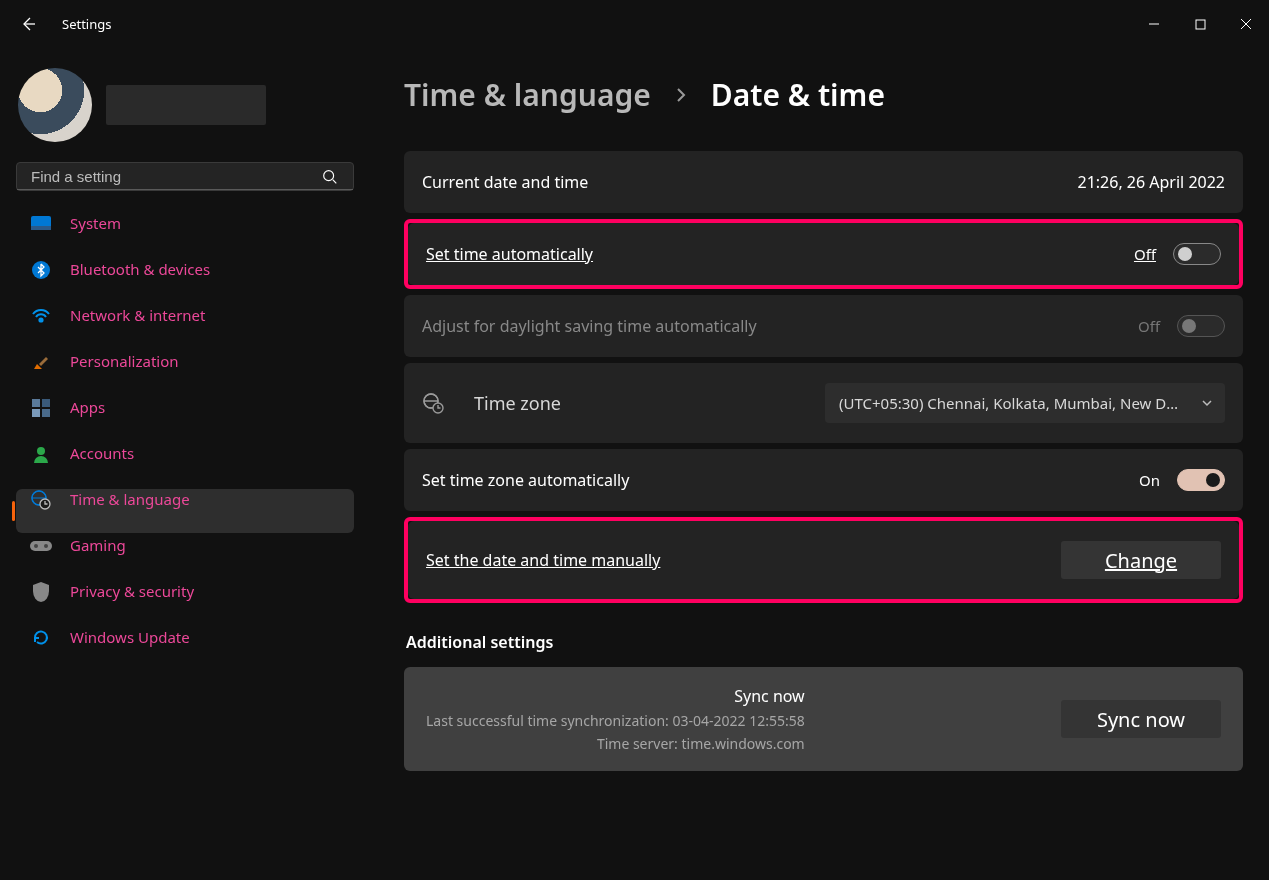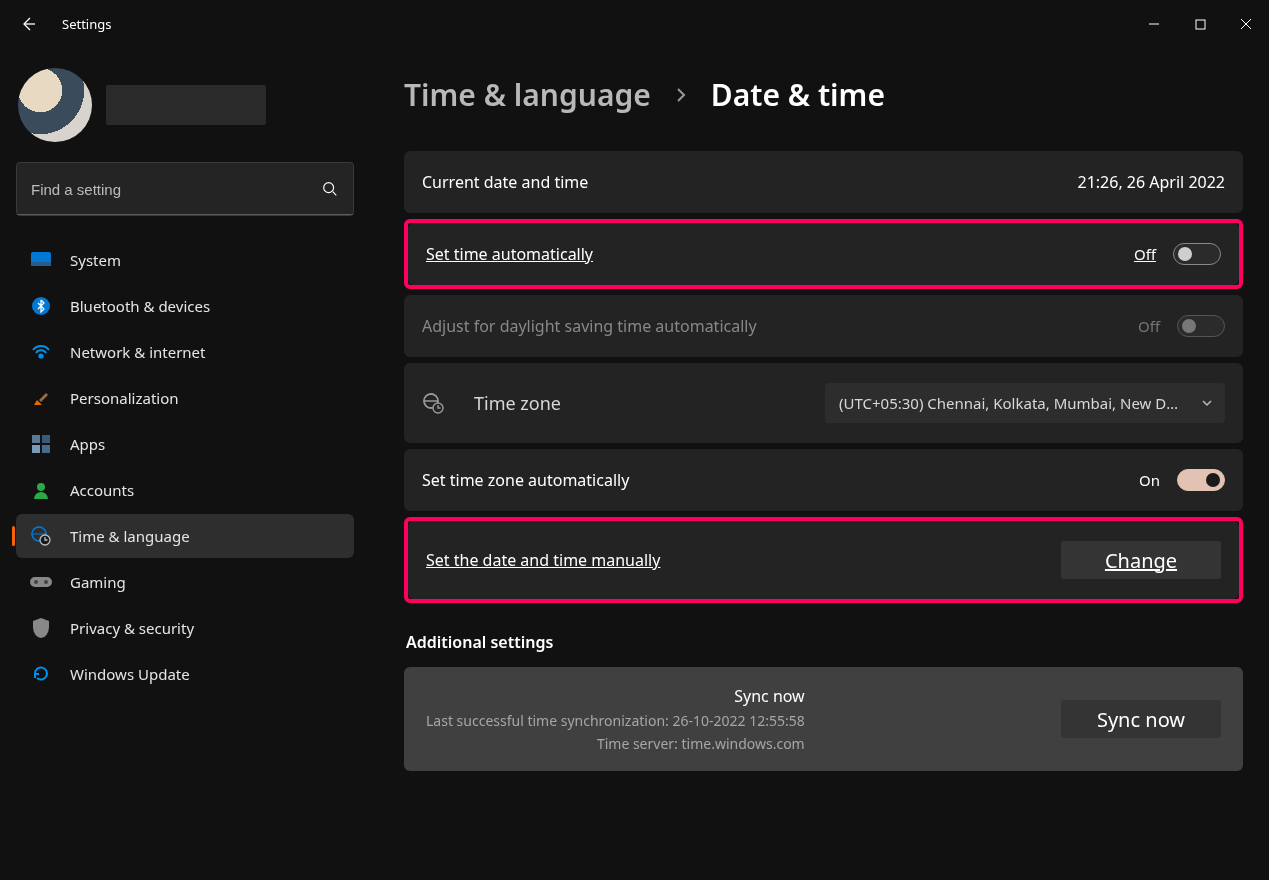--- a/index.html
+++ b/index.html
@@ -44,42 +44,42 @@
     width: 160px; height: 40px;
     background: #2a2a2a;
     border-radius: 2px;
   }
 
   .search-box {
     display:flex; align-items:center; justify-content:space-between;
     background: #242424;
     border: 1px solid #3a3a3a;
     border-radius: 4px;
-    height: 54px;
+    height: 29px;
     padding: 0 14px;
     margin-bottom: 22px;
     position: relative;
   }
   .search-box input {
     background: transparent; border: none; outline: none;
     color: #ccc; font-size: 15px; width: 100%;
   }
   .search-box input::placeholder { color: #bbbbbb; }
   .search-box::after {
     content: ""; position:absolute; left:0; right:0; bottom:0; height:1px;
     background: #5a5a5a;
   }
   .search-icon { width:18px; height:18px; flex:none; }
 
   .nav { display:flex; flex-direction:column; gap: 2px; }
   .nav-item {
-    display:flex; align-items:center; gap: 18px;
+    display:flex; align-items:flex-start; gap: 18px;
     height: 44px; padding: 0 14px;
     border-radius: 6px;
-    font-size: 15px; color:#e5e5e5;
+    font-size: 15px; color:#ec4899;
     position: relative;
     cursor: default;
   }
   .nav-item .icon { width: 22px; height: 22px; display:flex; align-items:center; justify-content:center; flex:none; }
   .nav-item.selected { background: #2e2e2e; }
   .nav-item.selected::before {
     content:""; position:absolute; left:-4px; top:12px; bottom:12px; width:3px;
     background:#f7630c; border-radius:2px;
   }
 
@@ -369,21 +369,21 @@
           <span>Change</span>
         </div>
       </div>
     </div>
 
     <div class="section-heading">Additional settings</div>
 
     <div class="sync-card">
       <div class="sync-text">
         <span class="sync-title">Sync now</span>
-        <span class="sync-line">Last successful time synchronization: 26-10-2022 12:55:58</span>
+        <span class="sync-line">Last successful time synchronization: 03-04-2022 12:55:58</span>
         <span class="sync-line">Time server: time.windows.com</span>
       </div>
       <div class="button">
         <span>Sync now</span>
       </div>
     </div>
 
   </div>
 </div>
 

